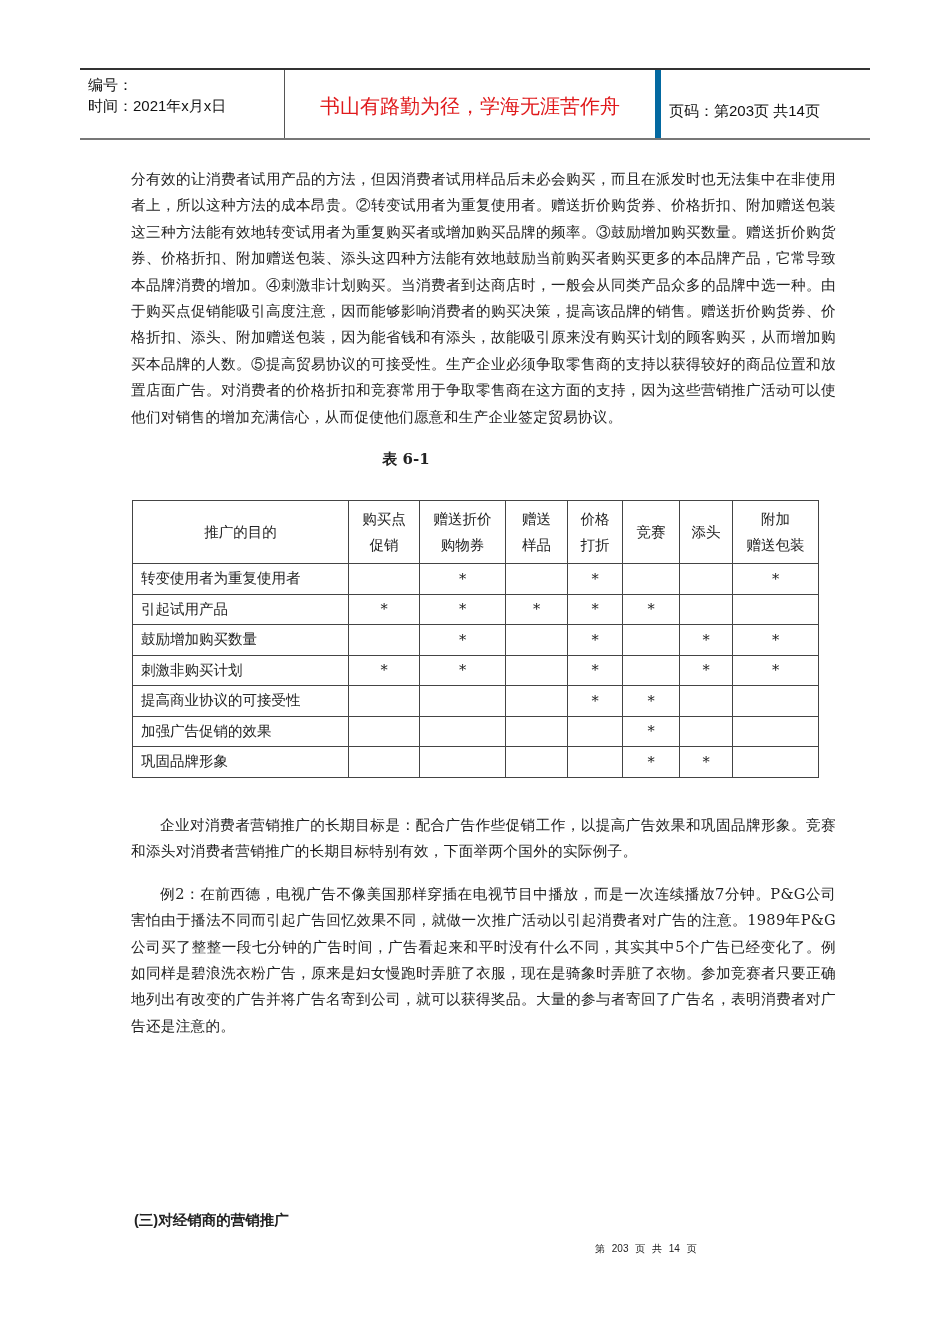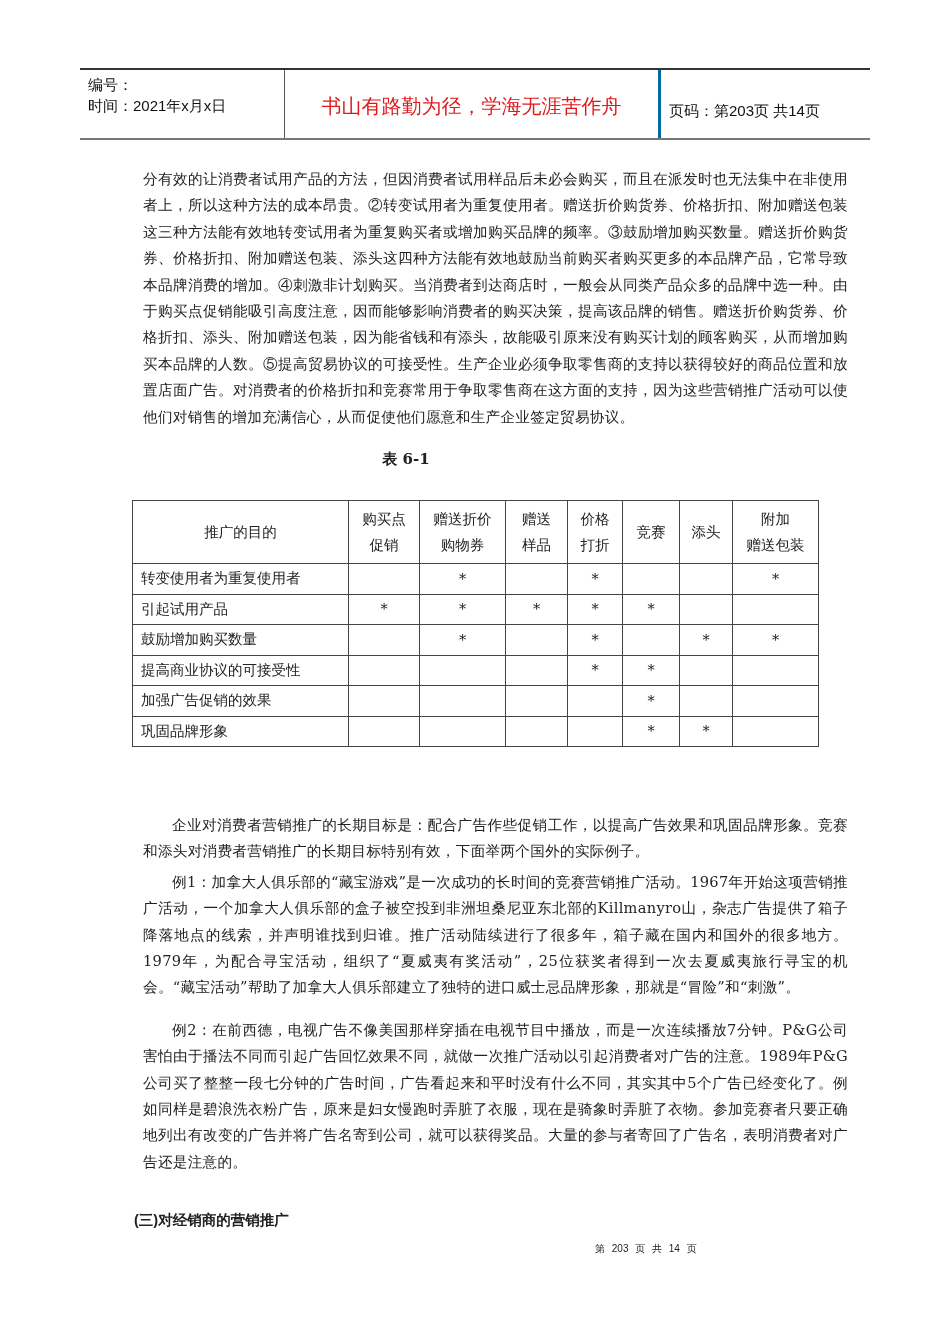--- a/index.html
+++ b/index.html
@@ -2,25 +2,25 @@
 <html><head>
 <meta charset="utf-8">
 <style>
   html, body { margin:0; padding:0; background:#fff; }
   body { width:950px; height:1344px; position:relative; overflow:hidden;
          font-family:"DejaVu Serif", "Liberation Serif", serif; color:#222; }
   .hdr { position:absolute; left:80px; top:68px; width:790px; height:68px;
          border-top:2px solid #333; border-bottom:2px solid #777; display:flex; }
   .hdr .c1 { width:205px; border-right:1px solid #555; padding:4px 12px 0 8px; box-sizing:border-box;
              font-family:"Liberation Sans", sans-serif; font-size:15px; line-height:21px; color:#111; }
-  .hdr .c2 { width:376px; border-right:3px solid #0369a1; display:flex; align-items:center; justify-content:center;
+  .hdr .c2 { width:376px; border-right:6px solid #0369a1; display:flex; align-items:center; justify-content:center;
              font-family:"Liberation Sans", sans-serif; font-size:20px; color:#e0191b; padding-top:4px; box-sizing:border-box; }
   .hdr .c3 { flex:1; display:flex; align-items:center; padding-left:8px; padding-top:14px; box-sizing:border-box;
              font-family:"Liberation Sans", sans-serif; font-size:15px; color:#111; }
-  .body-text { position:absolute; left:143px; width:705px; font-size:14.6px; line-height:26.4px;
+  .body-text { position:absolute; left:131px; width:705px; font-size:14.6px; line-height:26.4px;
                text-align:justify; letter-spacing:0.3px; }
   .p1 { top:166px; }
   .p2 { top:812px; text-indent:29px; }
   .caption { position:absolute; top:450px; left:0; width:812px; text-align:center; font-size:15px; font-weight:bold; }
   table.t { position:absolute; left:132px; top:500px; border-collapse:collapse; font-size:14.5px; }
   table.t td, table.t th { border:1px solid #444; padding:0; font-weight:normal; }
   table.t th { height:62px; line-height:26px; text-align:center; }
   table.t td { height:29.5px; text-align:center; }
   table.t td.lbl { text-align:left; padding-left:8px; }
   .section { position:absolute; left:134px; top:1211px; font-family:"Liberation Sans", sans-serif; font-weight:bold; font-size:14.5px; }
@@ -101,20 +101,30 @@
         <td class="lbl">鼓励增加购买数量</td>
         <td></td>
         <td>*</td>
         <td></td>
         <td>*</td>
         <td></td>
         <td>*</td>
         <td>*</td>
       </tr>
       <tr>
+        <td class="lbl">刺激非购买计划</td>
+        <td>*</td>
+        <td>*</td>
+        <td></td>
+        <td>*</td>
+        <td></td>
+        <td>*</td>
+        <td>*</td>
+      </tr>
+      <tr>
         <td class="lbl">提高商业协议的可接受性</td>
         <td></td>
         <td></td>
         <td></td>
         <td>*</td>
         <td>*</td>
         <td></td>
         <td></td>
       </tr>
       <tr>
@@ -135,18 +145,17 @@
         <td></td>
         <td>*</td>
         <td>*</td>
         <td></td>
       </tr>
     </tbody>
 </table>
 
 <div class="body-text p2">
   <div>企业对消费者营销推广的长期目标是：配合广告作些促销工作，以提高广告效果和巩固品牌形象。竞赛和添头对消费者营销推广的长期目标特别有效，下面举两个国外的实际例子。</div>
-  <div style="margin-top:4px">例1：加拿大人俱乐部的“藏宝游戏”是一次成功的长时间的竞赛营销推广活动。1967年开始这项营销推广活动，一个加拿大人俱乐部的盒子被空投到非洲坦桑尼亚东北部的Killmanyro山，杂志广告提供了箱子降落地点的线索，并声明谁找到归谁。推广活动陆续进行了很多年，箱子藏在国内和国外的很多地方。1979年，为配合寻宝活动，组织了“夏威夷有奖活动”，25位获奖者得到一次去夏威夷旅行寻宝的机会。“藏宝活动”帮助了加拿大人俱乐部建立了独特的进口威士忌品牌形象，那就是“冒险”和“刺激”。</div>
   <div style="margin-top:16px">例2：在前西德，电视广告不像美国那样穿插在电视节目中播放，而是一次连续播放7分钟。P&amp;G公司害怕由于播法不同而引起广告回忆效果不同，就做一次推广活动以引起消费者对广告的注意。1989年P&amp;G公司买了整整一段七分钟的广告时间，广告看起来和平时没有什么不同，其实其中5个广告已经变化了。例如同样是碧浪洗衣粉广告，原来是妇女慢跑时弄脏了衣服，现在是骑象时弄脏了衣物。参加竞赛者只要正确地列出有改变的广告并将广告名寄到公司，就可以获得奖品。大量的参与者寄回了广告名，表明消费者对广告还是注意的。</div>
 </div>
 
 <div class="section">(三)对经销商的营销推广</div>
 <div class="footer">第 203 页 共 14 页</div>
 
 </body></html>

